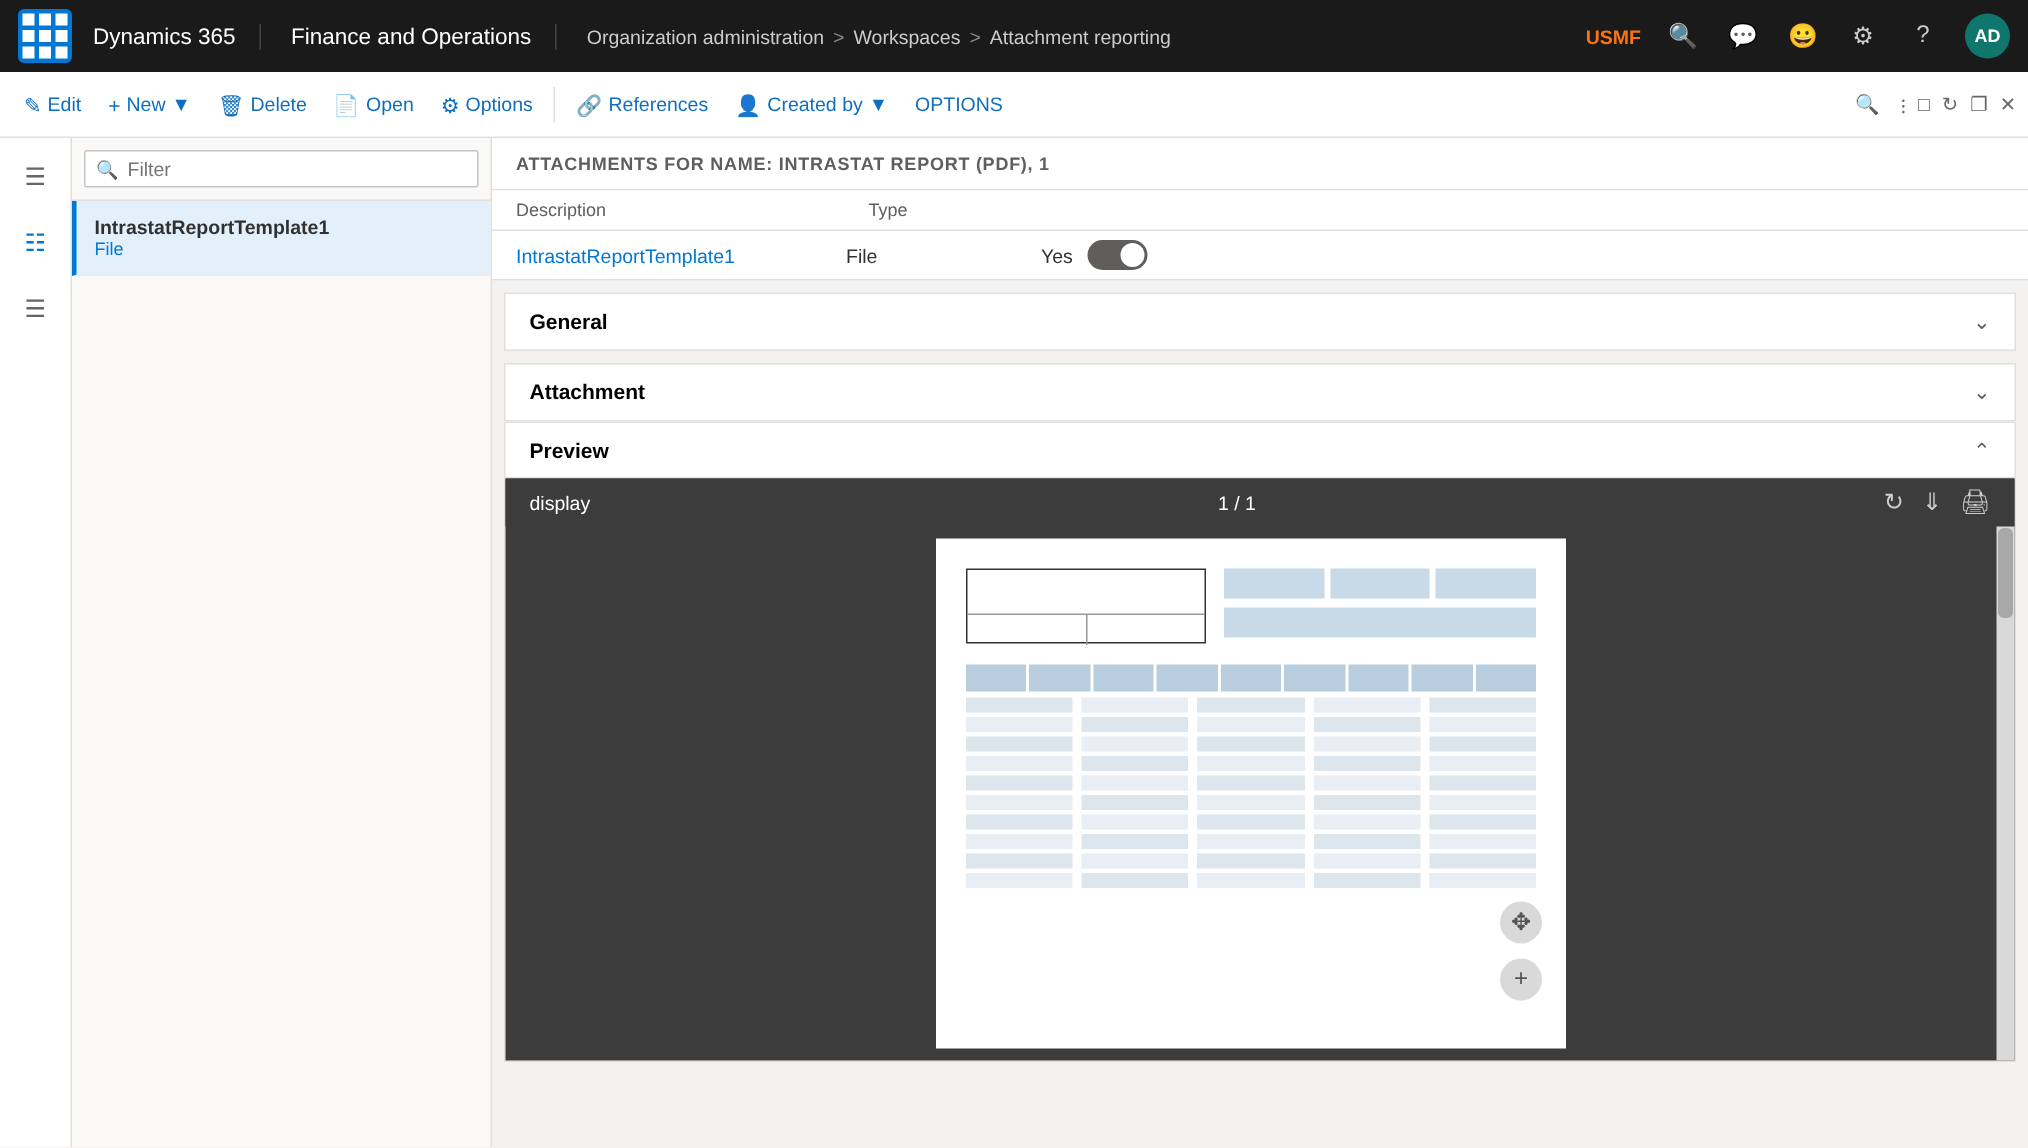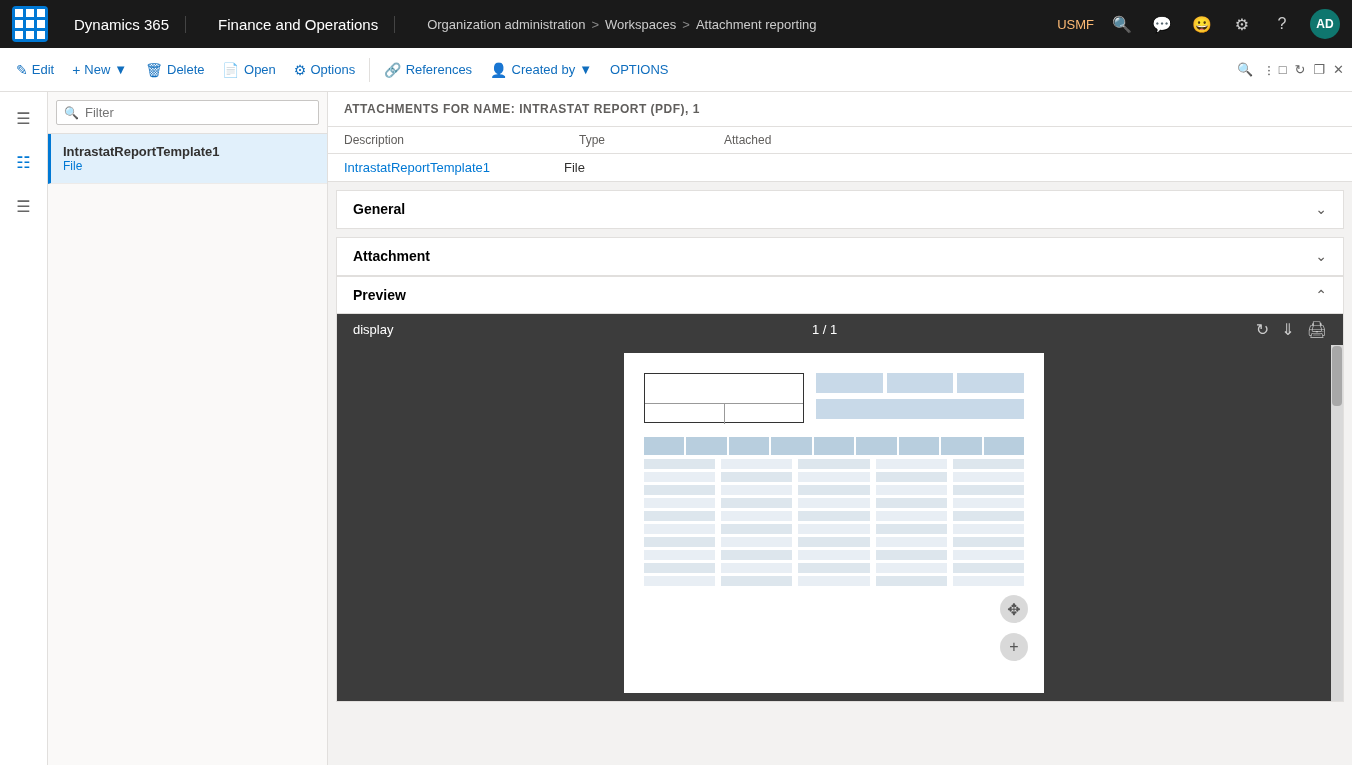--- a/index.html
+++ b/index.html
@@ -6,41 +6,41 @@
     body { font-family: 'Segoe UI', sans-serif; font-size: 13px; background: #f3f2f1; overflow: hidden; }
 
     
     .top-nav {
       display: flex;
       align-items: center;
       background: #1a1a1a;
       color: #fff;
       height: 48px;
       padding: 0 12px;
-      gap: 16px;
+      gap: 4px;
     }
     .top-nav-apps {
       width: 36px; height: 36px;
       background: #0078d4;
       display: flex; align-items: center; justify-content: center;
       border-radius: 4px;
       margin-right: 10px;
       flex-shrink: 0;
     }
     .apps-grid {
       display: grid; grid-template-columns: repeat(3,8px); gap: 3px;
     }
     .apps-grid span { width: 8px; height: 8px; background: #fff; display: block; }
     .top-nav-brand { font-size: 15px; font-weight: 300; color: #fff; padding-right: 16px; border-right: 1px solid #444; }
     .top-nav-module { font-size: 15px; font-weight: 400; color: #fff; padding: 0 16px; border-right: 1px solid #444; }
     .top-nav-breadcrumb { display: flex; align-items: center; padding: 0 16px; color: #ccc; font-size: 13px; gap: 6px; flex: 1; }
     .top-nav-breadcrumb span { color: #ccc; }
     .top-nav-breadcrumb .sep { color: #888; }
     .top-nav-right { display: flex; align-items: center; gap: 16px; color: #fff; font-size: 13px; }
-    .top-nav-region { font-size: 13px; color: #fdba74; }
+    .top-nav-region { font-size: 13px; color: #f97316; font-weight: bold; }
     .nav-icon { width: 24px; height: 24px; display: flex; align-items: center; justify-content: center; cursor: pointer; color: #ccc; font-size: 16px; }
     .avatar { width: 30px; height: 30px; border-radius: 50%; background: #0f766e; display: flex; align-items: center; justify-content: center; color: #fff; font-size: 12px; font-weight: bold; }
 
     
     .toolbar {
       display: flex;
       align-items: center;
       background: #fff;
       height: 44px;
       padding: 0 8px;
@@ -377,26 +377,29 @@
     </div>
   </div>
 
   <div class="main-content">
 
     <div class="attachments-header">ATTACHMENTS FOR NAME: INTRASTAT REPORT (PDF), 1</div>
 
     <div class="attachments-table-header">
       <div class="att-col att-col-desc">Description</div>
       <div class="att-col att-col-type">Type</div>
-      <div class="att-col att-col-attached">Attached</div>
     </div>
 
     <div class="attachments-row">
       <div class="att-val att-val-link">IntrastatReportTemplate1</div>
       <div class="att-val att-val-type">File</div>
+      <div class="att-val att-val-attached">
+        <span>Yes</span>
+        <div class="toggle"></div>
+      </div>
     </div>
 
     <div class="main-scroll">
 
       <div class="section">
         <div class="section-header">
           <span class="section-title">General</span>
           <span class="section-chevron">⌄</span>
         </div>
       </div>

